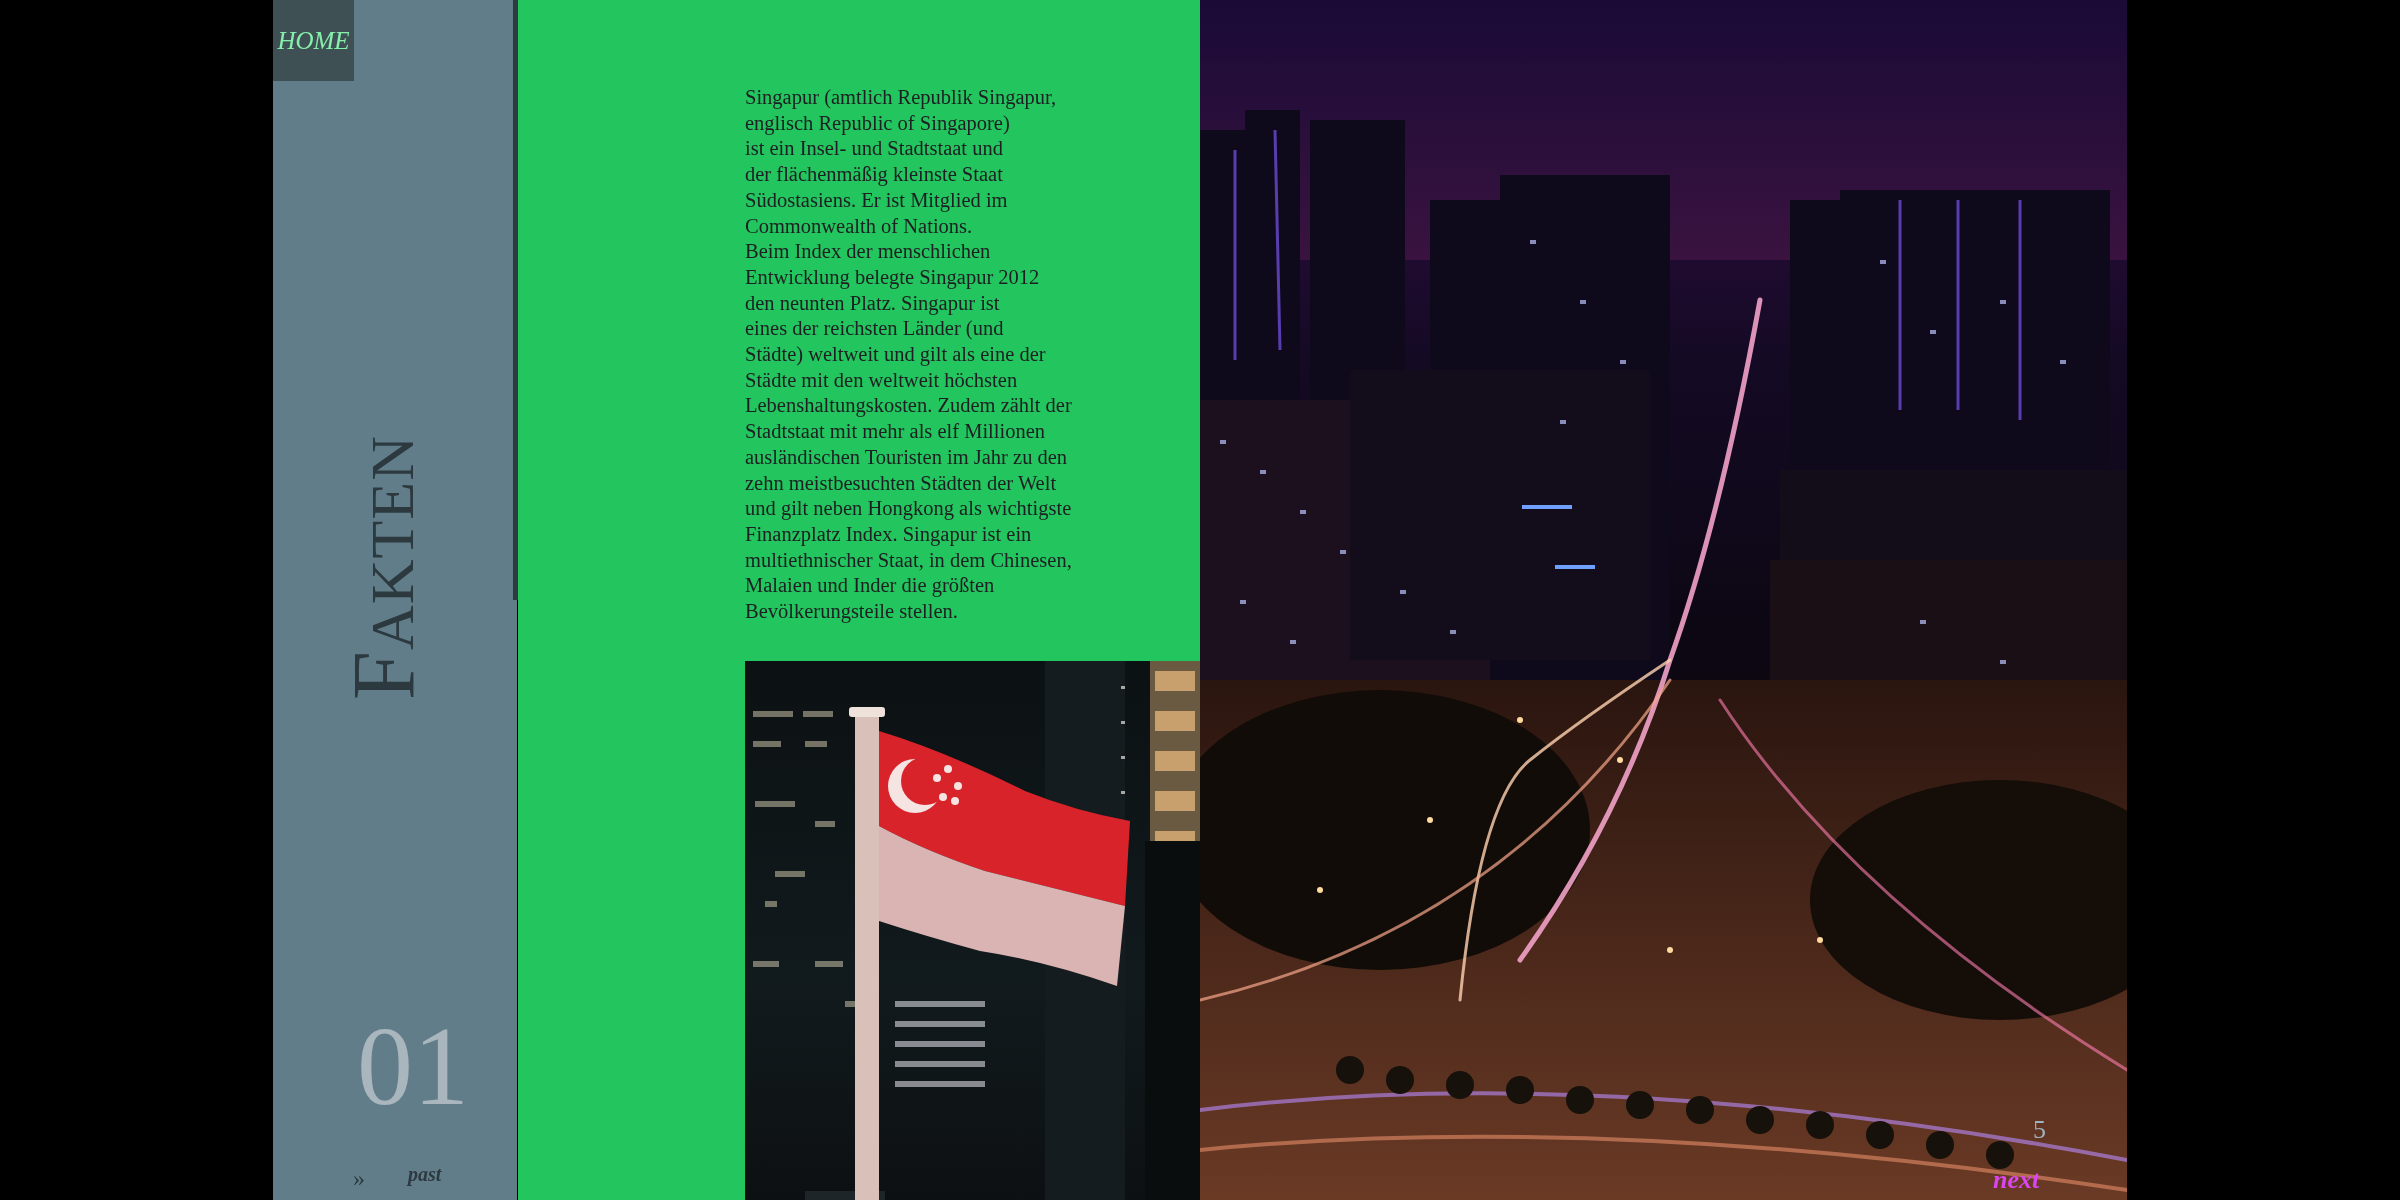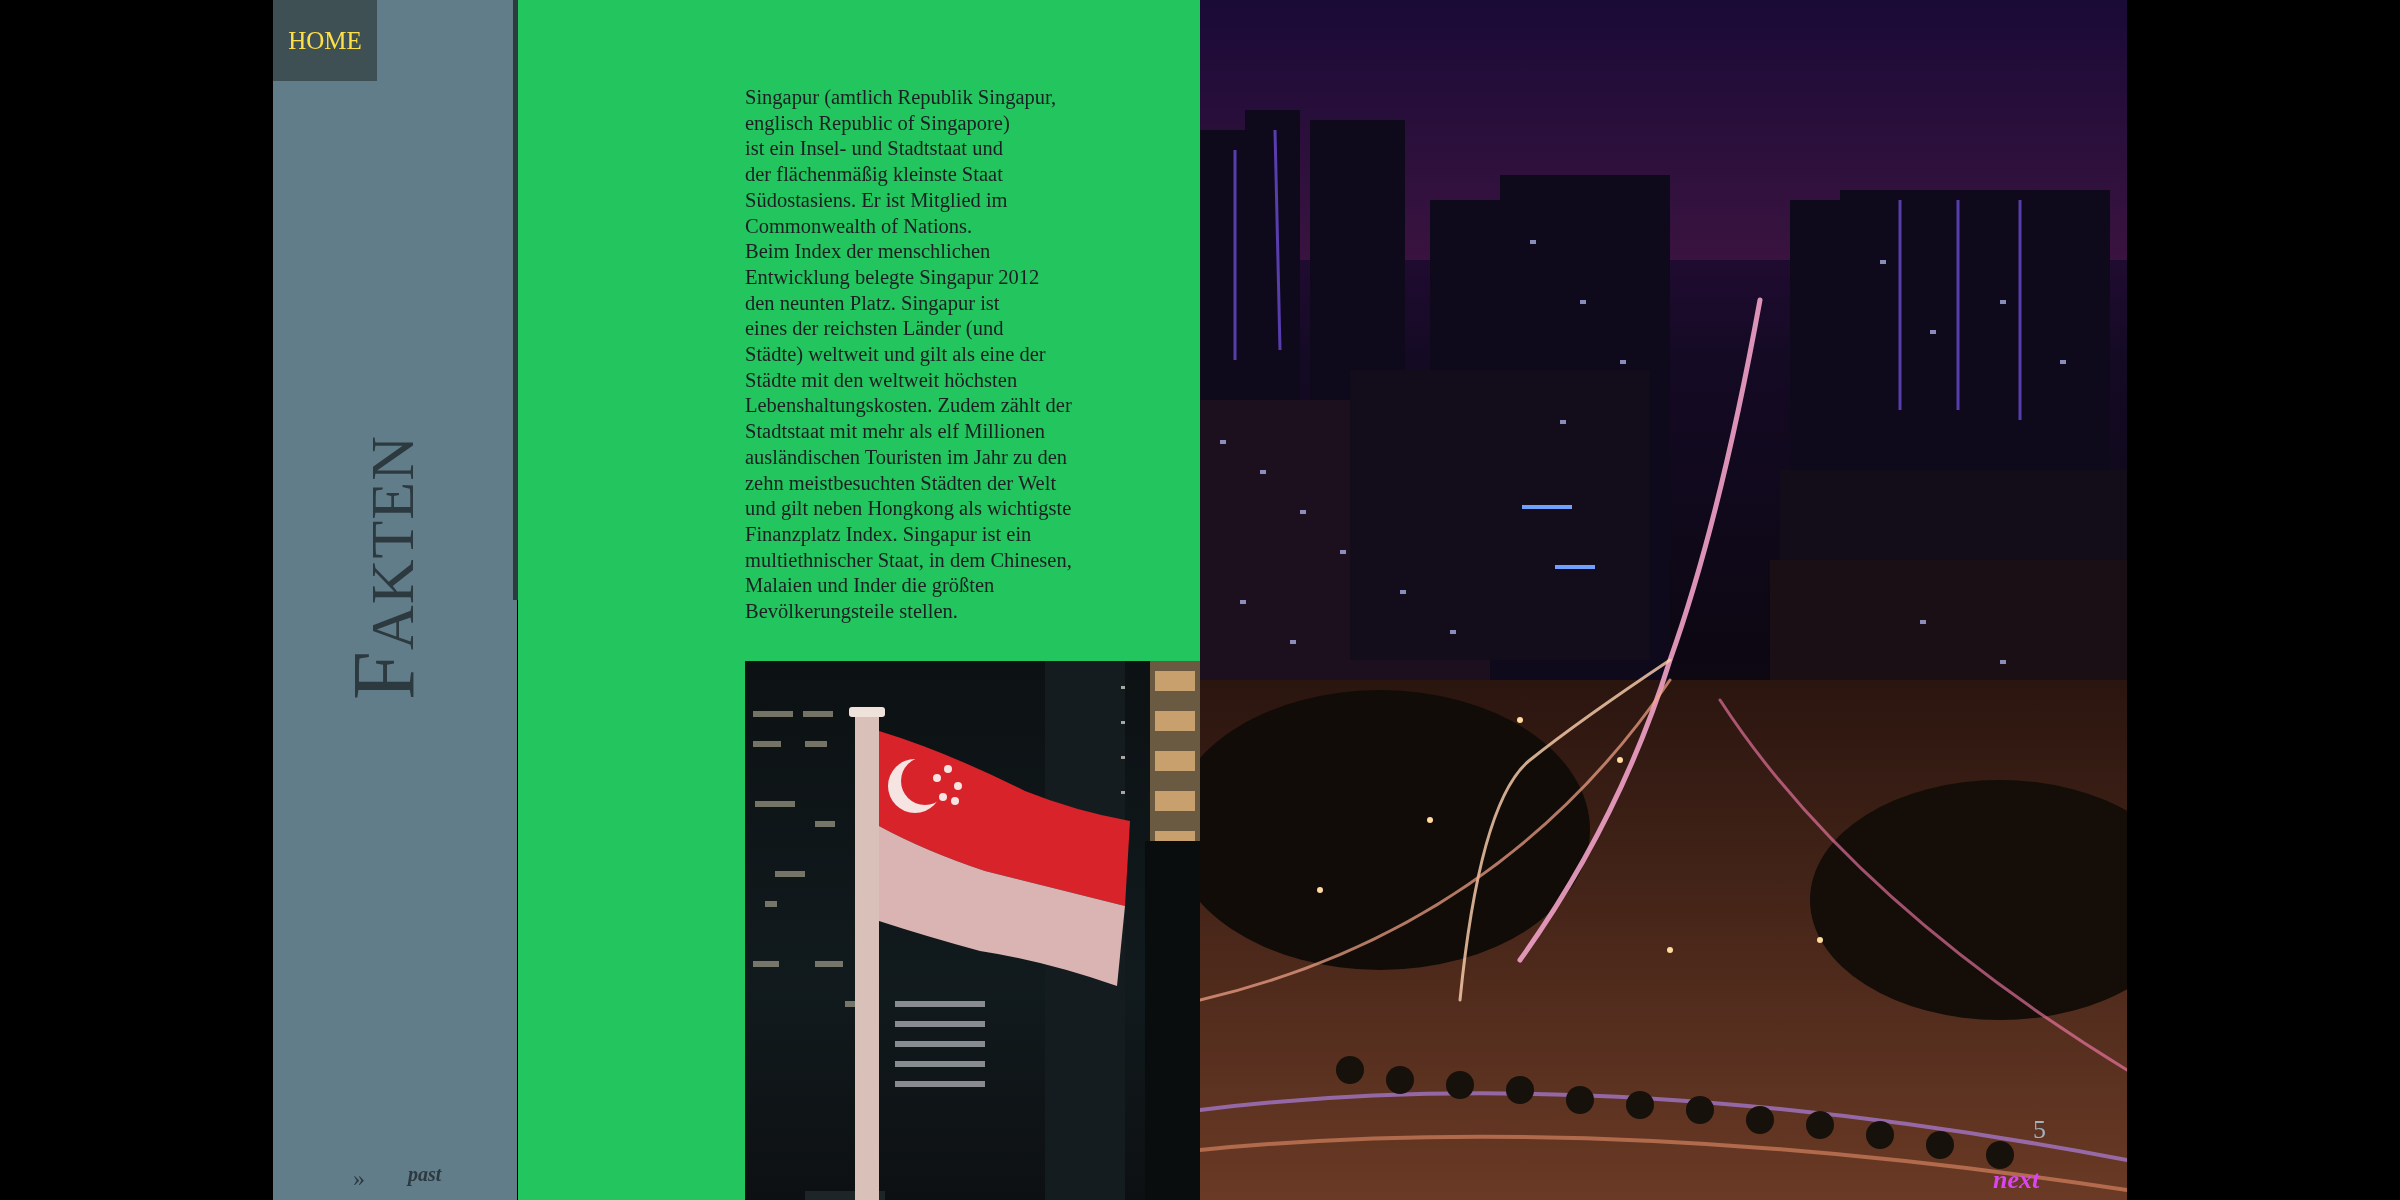--- a/index.html
+++ b/index.html
@@ -6,23 +6,23 @@
     body {
       width: 2400px; height: 1200px; background: #000; position: relative; overflow: hidden;
       font-family: "Liberation Serif", "DejaVu Serif", serif;
     }
     .page { position: absolute; left: 273px; top: 0; width: 1854px; height: 1200px; }
     .sidebar {
       position: absolute; left: 0; top: 0; width: 244px; height: 1200px;
       background: #627d8a;
     }
     .home-btn {
-      position: absolute; left: 0; top: 0; width: 104px; height: 81px;
-      background: #3f5054; color: #fde047; display: flex; align-items: center; justify-content: center;
-      font-size: 25px; letter-spacing: 0px; cursor: pointer;
+      position: absolute; left: 0; top: 0; width: 81px; height: 81px;
+      background: #3f5054; color: #86efac; display: flex; align-items: center; justify-content: center;
+      font-size: 25px; letter-spacing: 0px; cursor: pointer; font-style: italic;
     }
     .side-bar-accent {
       position: absolute; left: 240px; top: 0; width: 5px; height: 600px; background: #2d3a40;
     }
     .vertical-title {
       position: absolute; left: 60px; top: 700px; transform-origin: left top;
       transform: rotate(-90deg); color: #2c3a40; font-size: 88px; letter-spacing: 1px;
       white-space: nowrap; font-variant: small-caps;
     }
     .page-number-big {
@@ -59,20 +59,21 @@
   </style>
 </head>
 <body>
 
 <div class="page">
 
   <div class="sidebar">
     <div class="home-btn">HOME</div>
     <div class="side-bar-accent"></div>
     <div class="vertical-title">Fakten</div>
+    <div class="page-number-big">01</div>
     <span class="nav-prev">»</span>
     <span class="nav-past">past</span>
   </div>
 
   <div class="content">
     <div class="body-text">
       <div>Singapur (amtlich Republik Singapur,</div>
       <div>englisch Republic of Singapore)</div>
       <div>ist ein Insel- und Stadtstaat und</div>
       <div>der flächenmäßig kleinste Staat</div>

